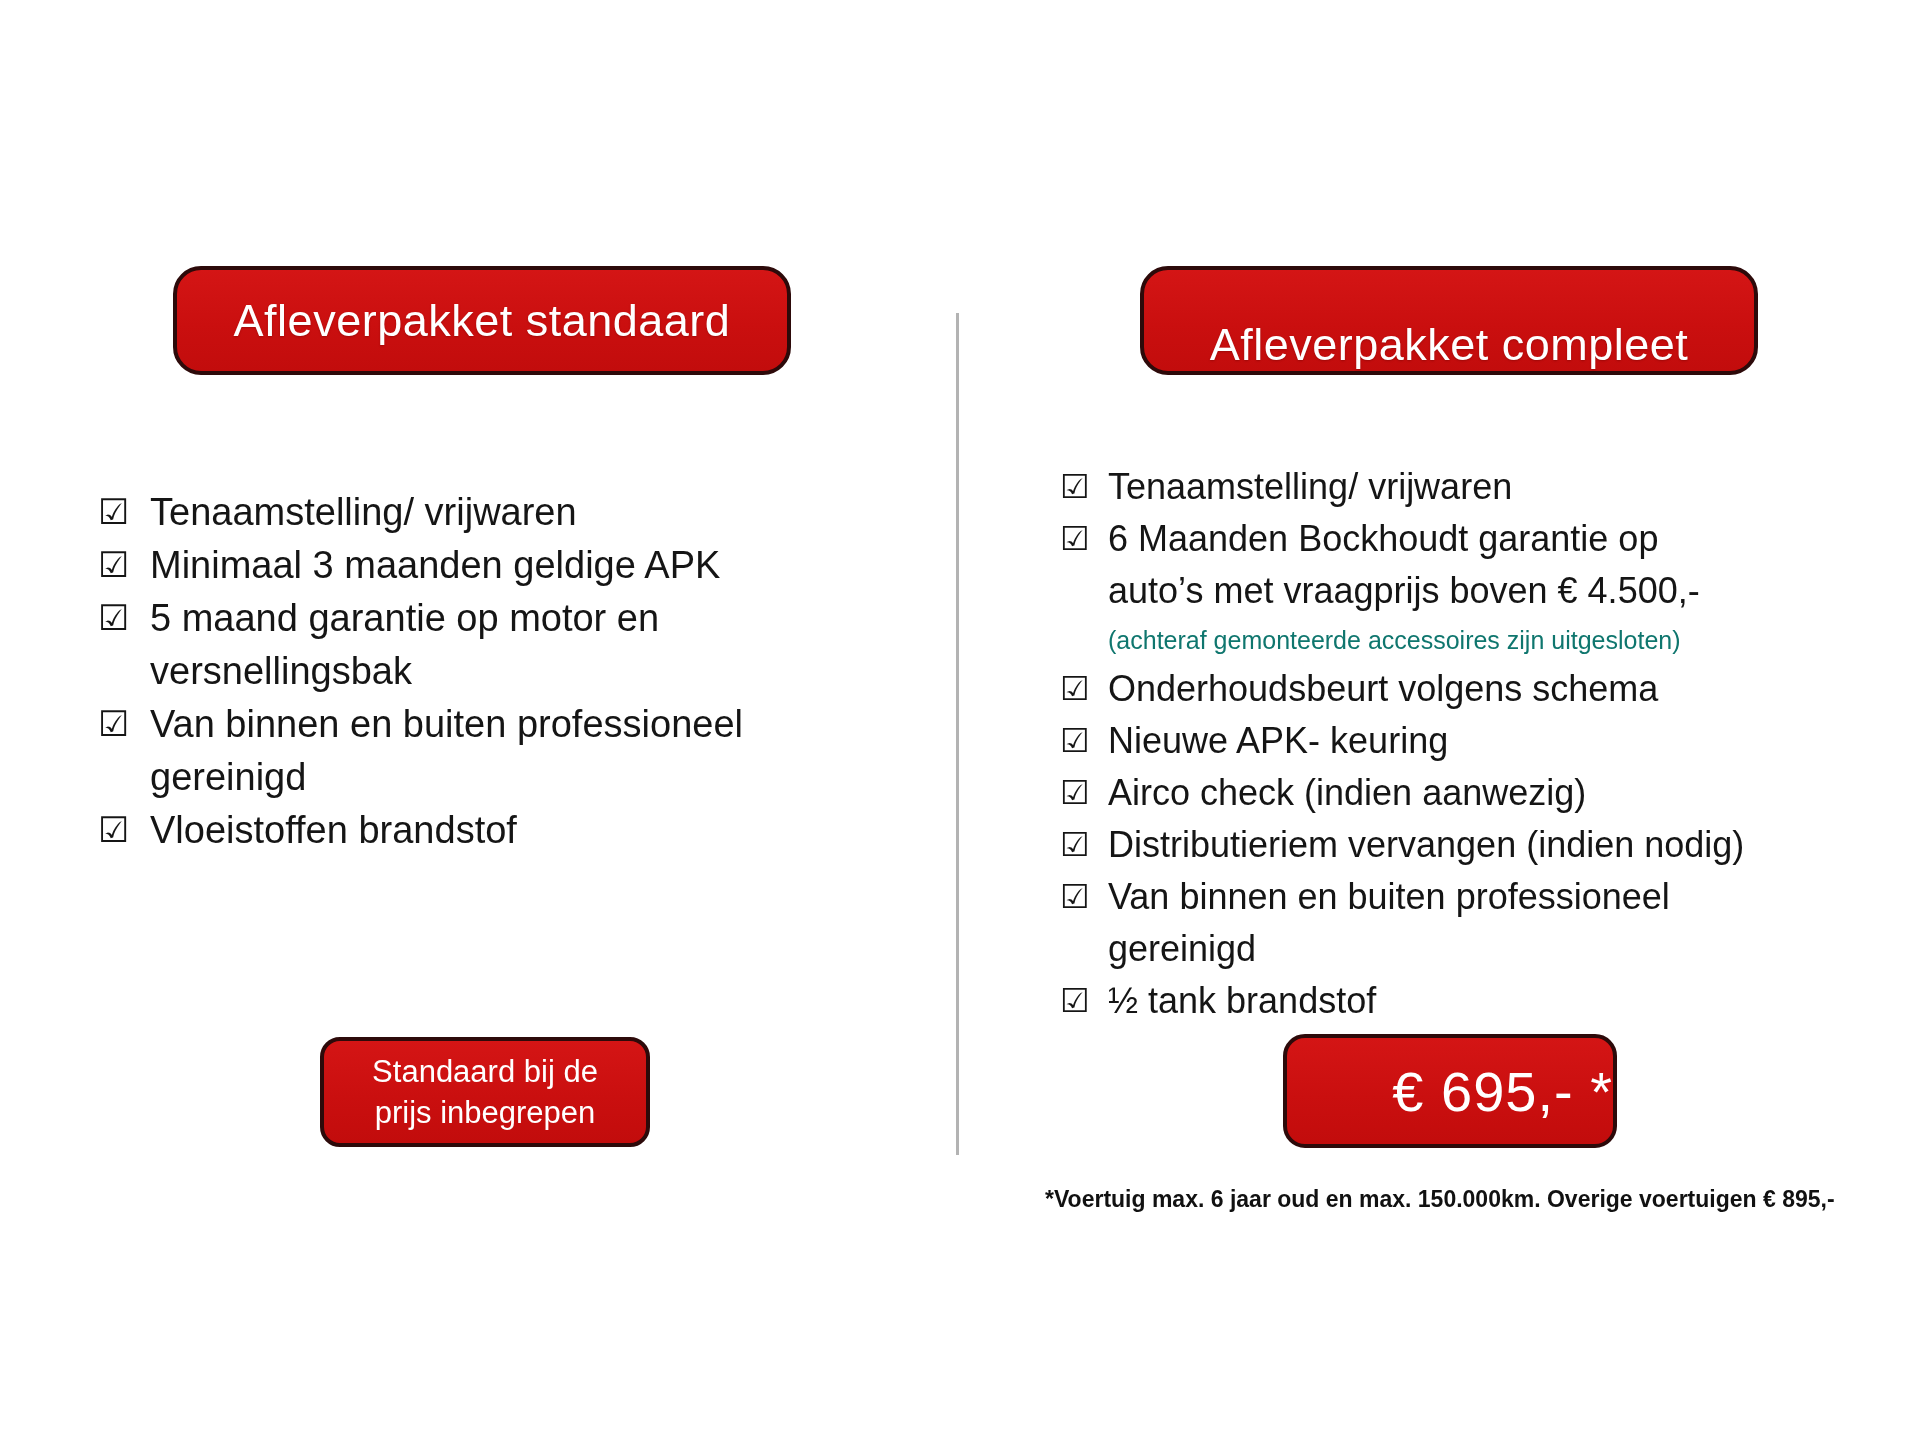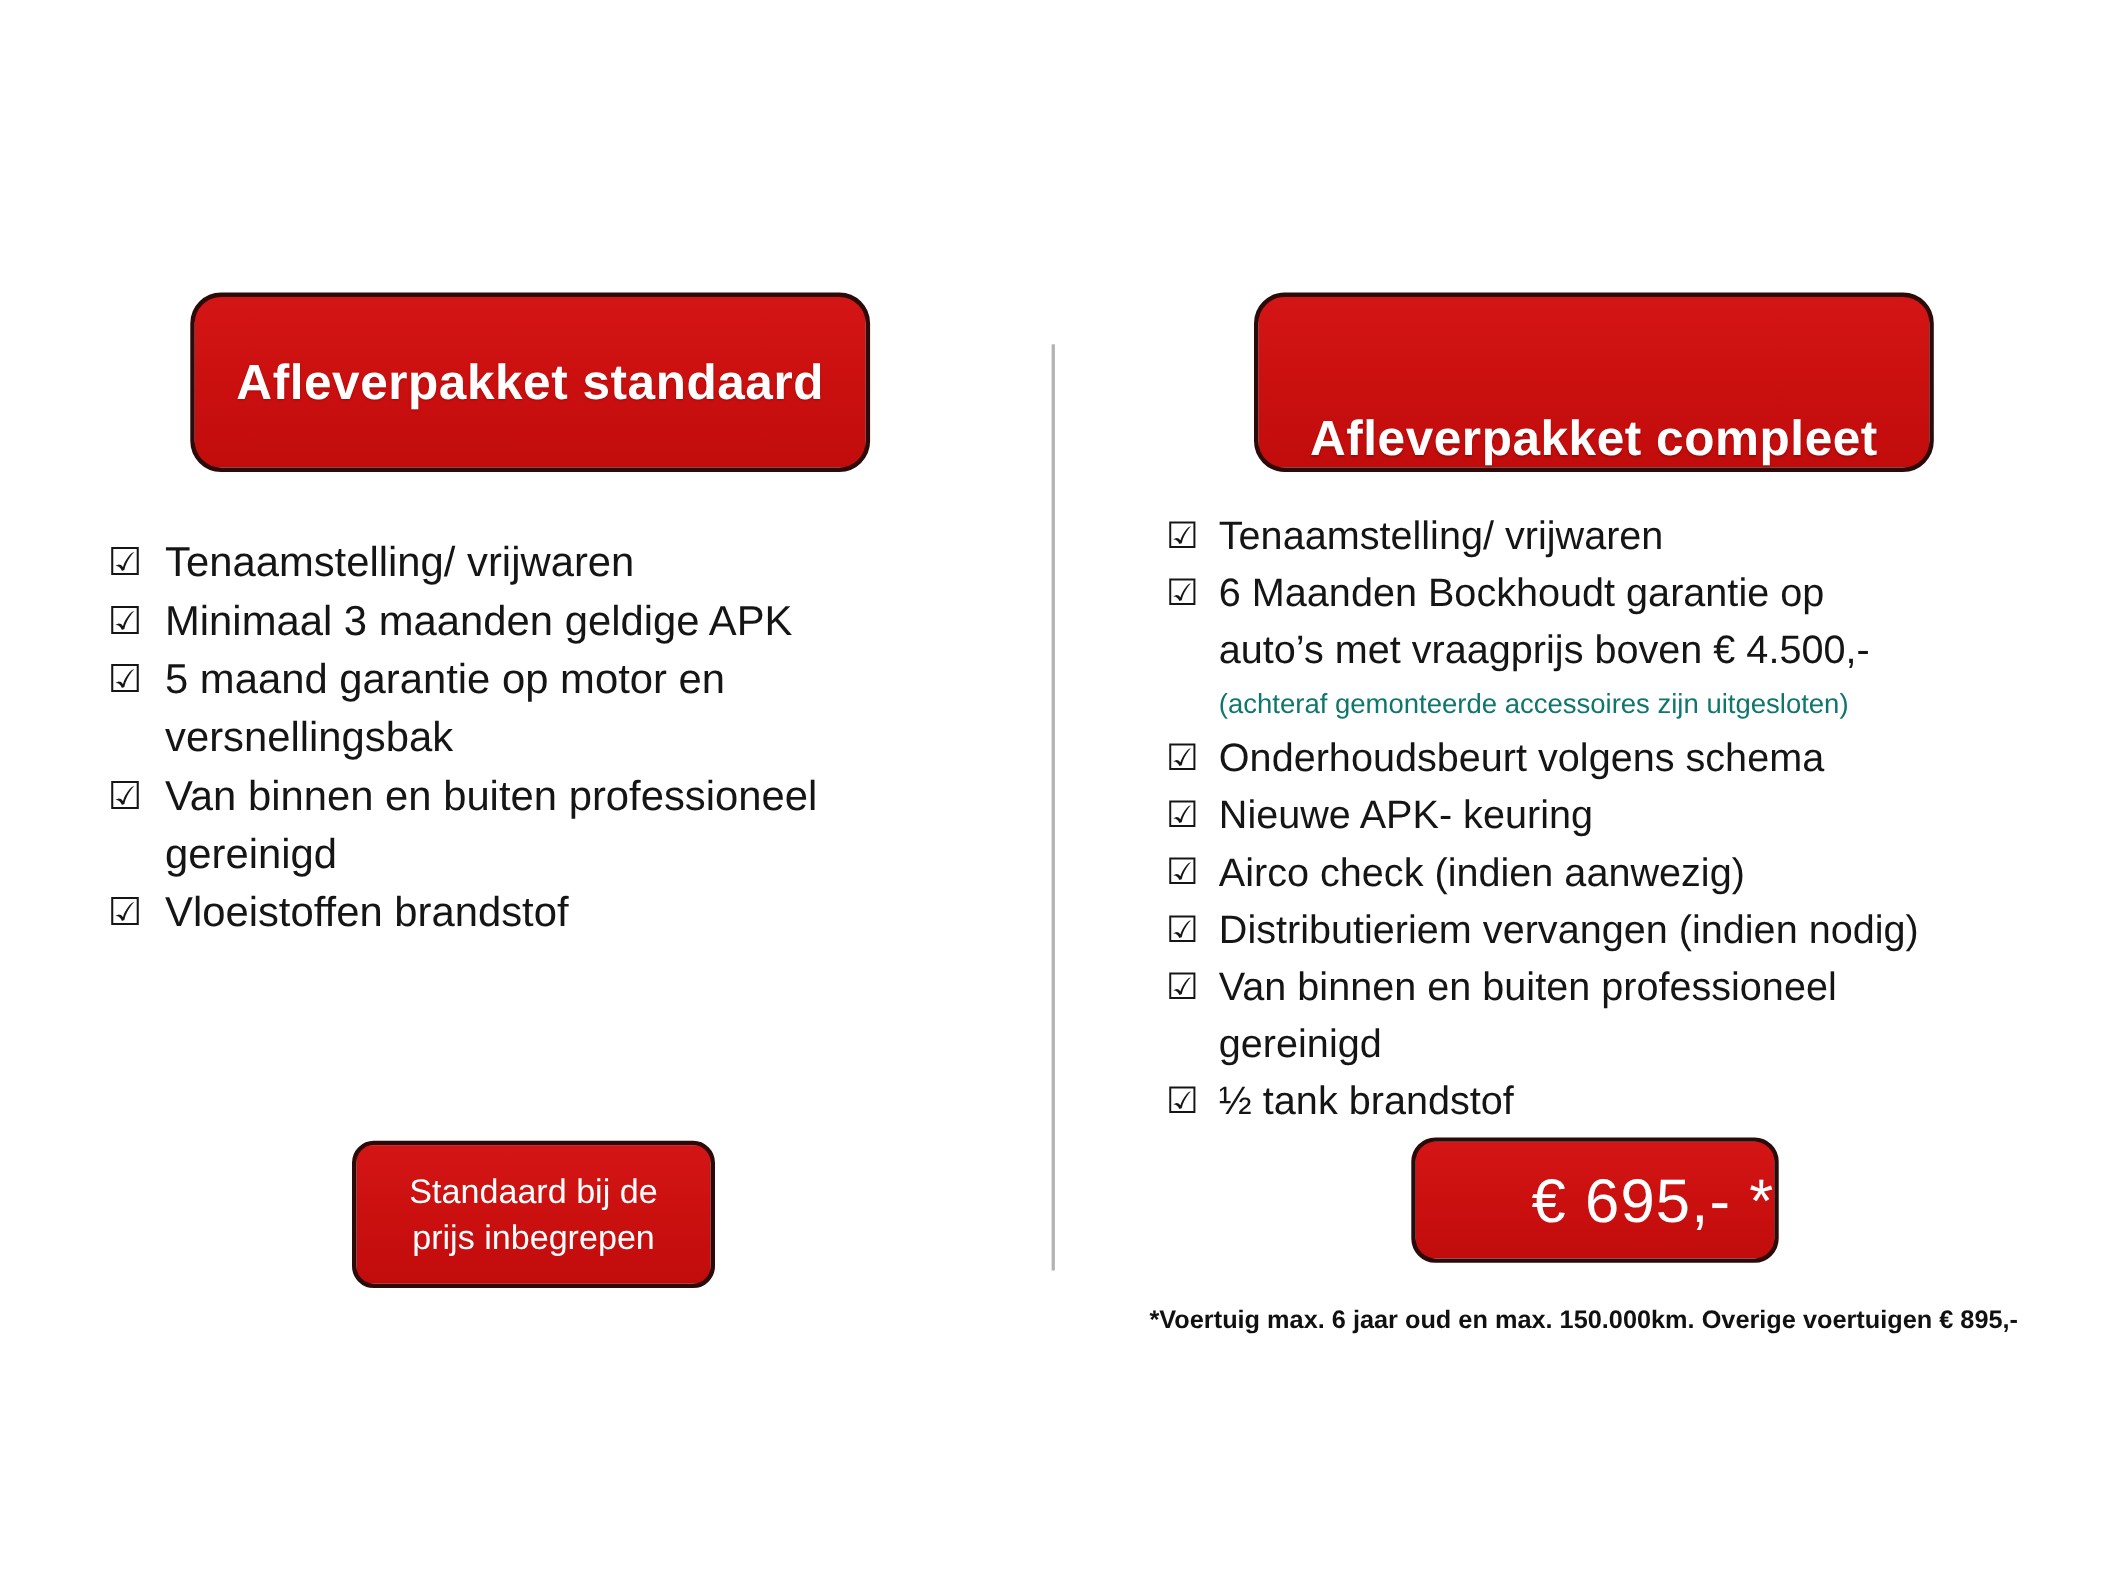--- a/index.html
+++ b/index.html
@@ -26,34 +26,34 @@
     color: #ffffff;
     display: flex;
     align-items: center;
     justify-content: center;
     text-align: center;
   }
   .header-btn {
     left: 173px;
     top: 266px;
     width: 618px;
-    height: 163px;
+    height: 109px;
     border-radius: 28px;
     font-size: 45px;
-    font-weight: 700;
+    font-weight: 400;
     letter-spacing: 0.5px;
     text-shadow: 0 1px 2px rgba(90,0,0,0.35);
   }
   .header-btn.right-pos { left: 1140px; align-items: flex-end; }
 
   .included-badge {
     left: 320px;
     top: 1037px;
     width: 330px;
-    height: 134px;
+    height: 110px;
     border-radius: 20px;
     font-size: 31px;
     line-height: 41px;
     flex-direction: column;
     font-weight: 400;
   }
   .price-badge {
     left: 1283px;
     top: 1034px;
     width: 334px;

